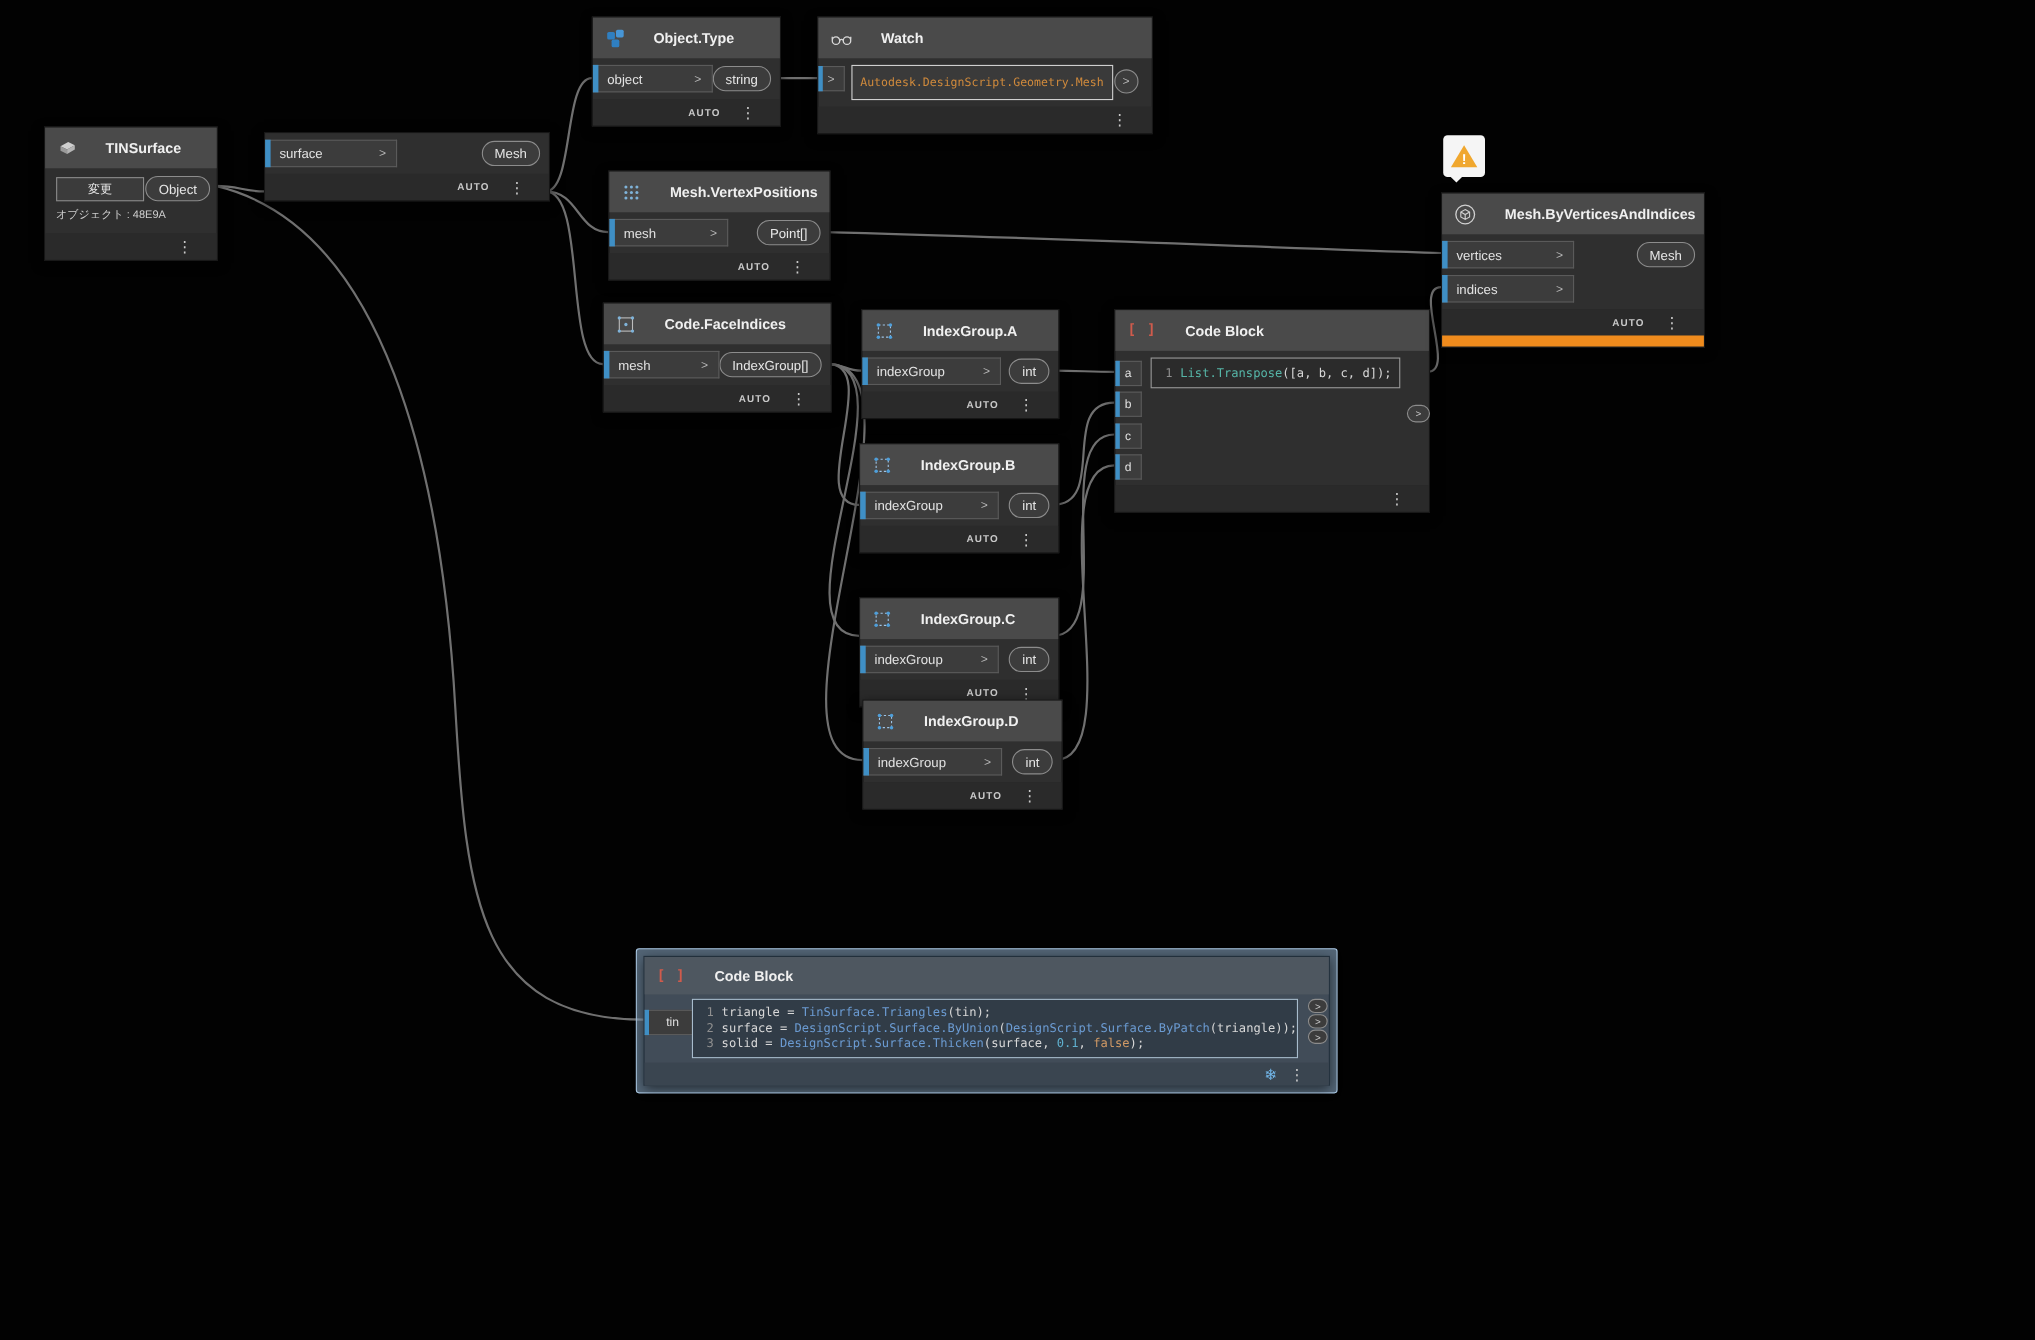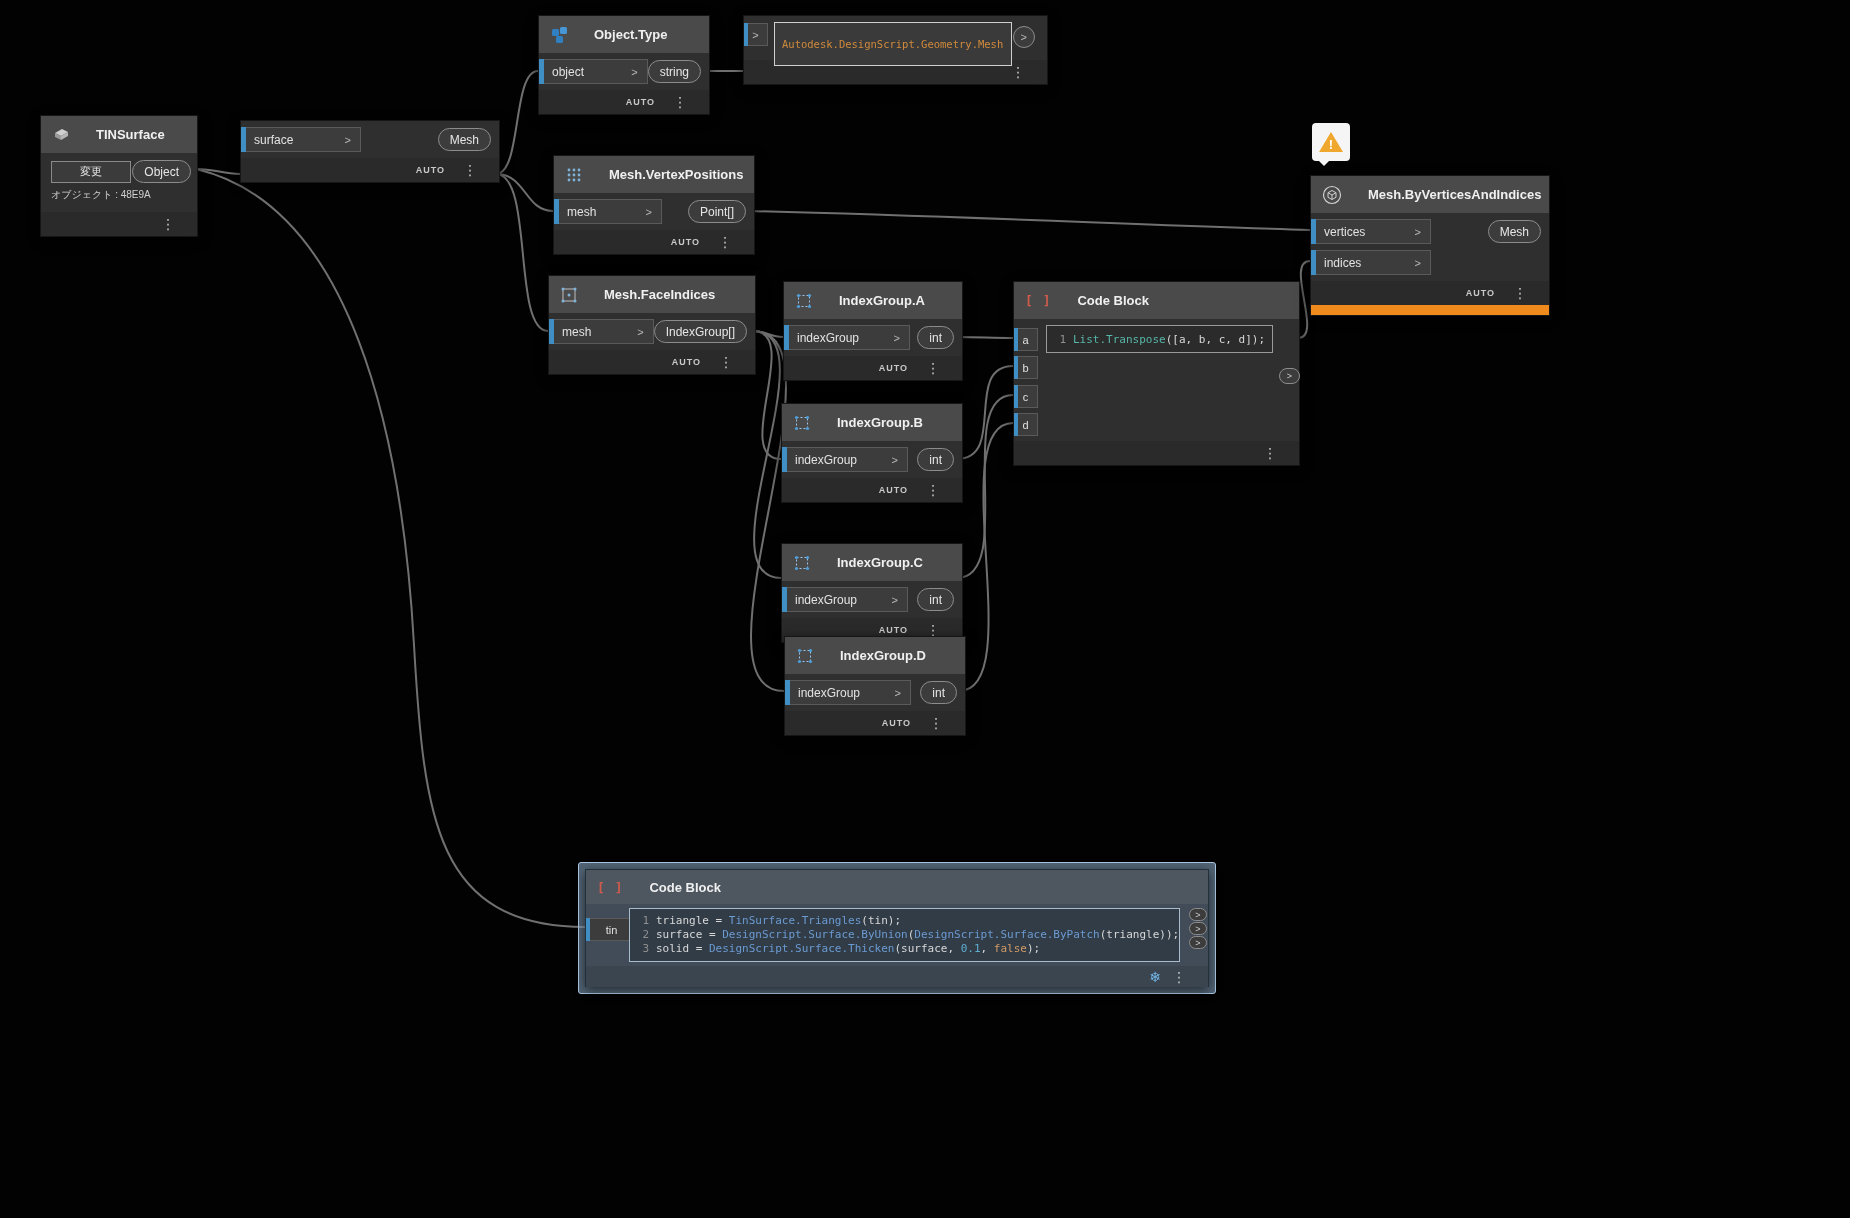--- a/index.html
+++ b/index.html
@@ -46,21 +46,21 @@
 
   .codebox { position:absolute; background:#2b2b2b; border:1px solid #9a9a9a;
              font-family:"DejaVu Sans Mono", monospace; color:#d8d8d8; padding:5px 6px; }
   .cline { white-space:pre; line-height:14px; font-size:11px; display:block; }
   .lno { color:#8f8f8f; display:inline-block; min-width:13px; text-align:right; margin-right:7px; }
   .tok-fn { color:#6b9bd2; }
   .tok-teal { color:#56b6a8; }
   .tok-num { color:#5fb0cf; }
   .tok-bool { color:#d19a66; }
 
-  .watch-val { position:absolute; height:44px; background:#3a3a3a; border:1px solid #cfcfcf;
+  .watch-val { position:absolute; height:32px; background:#3a3a3a; border:1px solid #cfcfcf;
                font-family:"DejaVu Sans Mono", monospace; font-size:10.5px; color:#d08a3c;
                display:flex; align-items:center; padding:0 7px; white-space:nowrap; overflow:hidden; }
 
   .orange-strip { height:10px; background:#ef8b1d; }
 
   .warnbox { position:absolute; width:38px; height:38px; background:#f5f5f5; border-radius:4px;
              display:flex; align-items:center; justify-content:center; }
   .warnbox::after { content:""; position:absolute; bottom:-12px; left:5px; border:7px solid transparent;
                     border-top-color:#f5f5f5; }
 
@@ -159,20 +159,30 @@
       <span class="outp">string</span>
     </div>
   </div>
   <div class="ft">
     <span class="lace">AUTO</span>
     <span class="dots">⋮</span>
   </div>
 </div>
 
 <div class="node" style="left:743px;top:15px;width:305px;">
+  <div class="hd">
+    <span class="icon">
+      <svg width="20" height="16">
+          <circle cx="5" cy="10" r="3.4" stroke="#d8d8d8" stroke-width="1.2" fill="none"></circle>
+          <circle cx="15" cy="10" r="3.4" stroke="#d8d8d8" stroke-width="1.2" fill="none"></circle>
+          <path d="M8.4,9.5 Q10,8 11.6,9.5 M1.6,9 L1.6,6.5 M18.4,9 L18.4,6.5" stroke="#d8d8d8" stroke-width="1.2" fill="none"></path>
+        </svg>
+    </span>
+    <span class="ttl">Watch</span>
+  </div>
   <div class="bd" style="height:44px;">
     <div class="mini" style="top:7px;">
       <span class="arr">&gt;</span>
     </div>
     <div class="watch-val" style="left:30px;top:6px;width:238px;">Autodesk.DesignScript.Geometry.Mesh</div>
     <span class="outp" style="position:absolute;right:4px;top:10px;height:22px;padding:0 7px;">
       <span class="arr">&gt;</span>
     </span>
   </div>
   <div class="ft">
@@ -221,21 +231,21 @@
           <rect x="3" y="3" width="12" height="12" stroke="#bdbdbd" stroke-width="1" fill="none"></rect>
           <g fill="#7fb3d9">
             <circle cx="3" cy="3" r="1.5"></circle>
             <circle cx="15" cy="3" r="1.5"></circle>
             <circle cx="3" cy="15" r="1.5"></circle>
             <circle cx="15" cy="15" r="1.5"></circle>
             <circle cx="9" cy="9" r="1.5"></circle>
           </g>
         </svg>
     </span>
-    <span class="ttl">Mesh.FaceIndices</span>
+    <span class="ttl">Code.FaceIndices</span>
   </div>
   <div class="bd">
     <div class="prow">
       <div class="inp" style="width:105px;">
         <span>mesh</span>
         <span class="arr">&gt;</span>
       </div>
       <span class="outp">IndexGroup[]</span>
     </div>
   </div>

